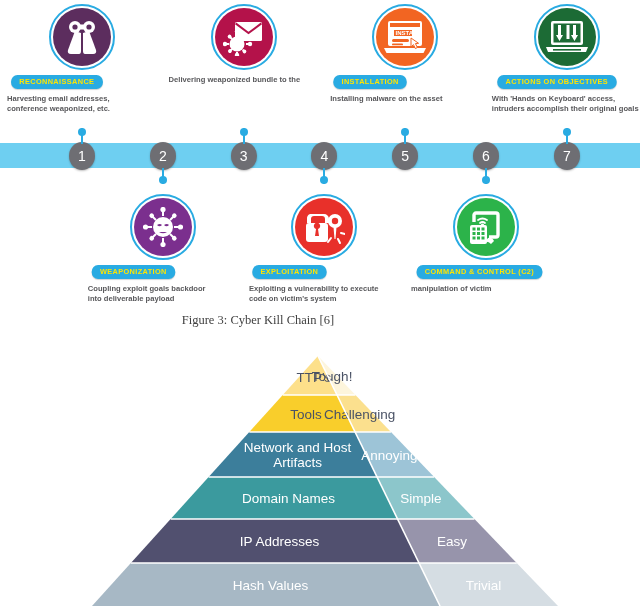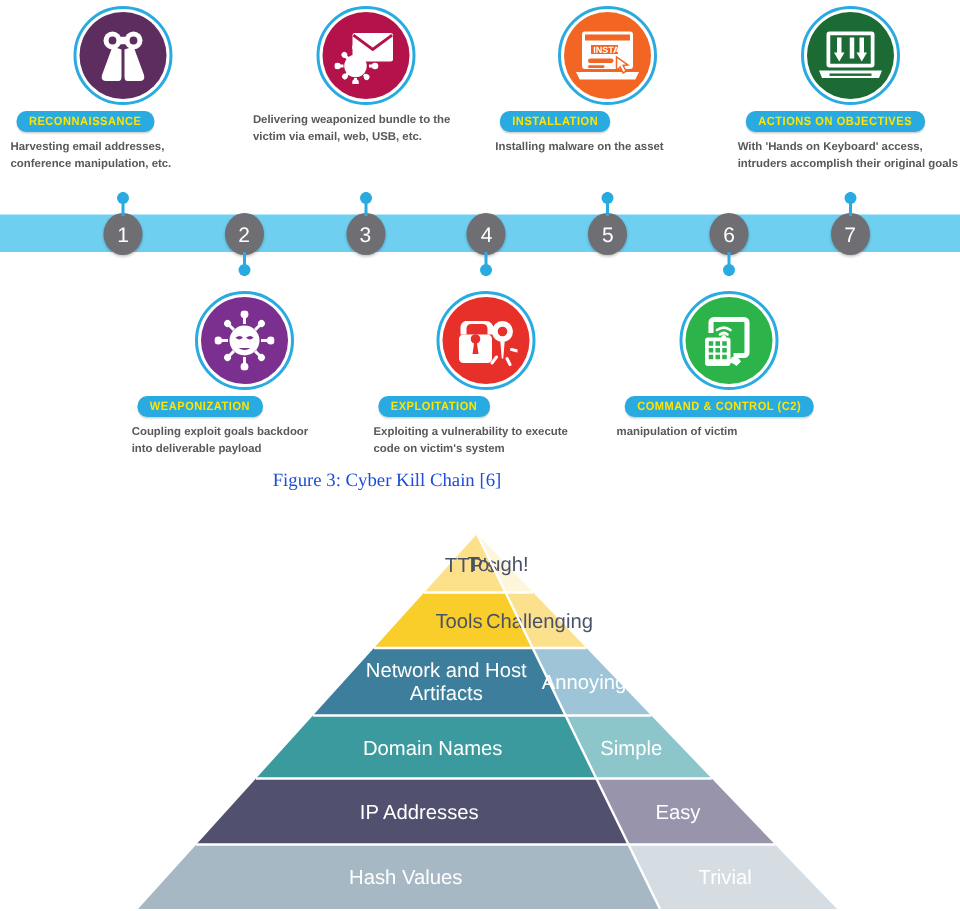--- a/index.html
+++ b/index.html
@@ -49,21 +49,21 @@
     font-stretch:condensed;
     transform:scaleX(.92);
   }
   .desc{
     margin-top:5px;font-size:7.6px;line-height:10.5px;color:#58585B;
     font-weight:600;
   }
 
   .caption{
     position:absolute;left:0;top:313px;width:516px;text-align:center;
-    font-family:"Liberation Serif",serif;font-size:12.5px;color:#1d4ed8;
+    font-family:"Liberation Serif",serif;font-size:12.5px;color:#404040;
   }
 
   
   #pyramid{position:absolute;left:0;top:352px;width:640px;height:255px;}
   #pyramid svg{display:block;}
   .ptext{font-family:"Liberation Sans",sans-serif;font-size:13.5px;}
 </style>
 </head>
 <body>
 
@@ -117,21 +117,21 @@
               <g fill="#5C2D5E">
                 <circle cx="13" cy="9" r="2.6"></circle>
                 <circle cx="27" cy="9" r="2.6"></circle>
               </g>
             </svg>
           </div>
         </div>
         <div><span class="badge">RECONNAISSANCE</span></div>
         <div class="desc">
           <div>Harvesting email addresses,</div>
-          <div>conference manipulation, etc.</div>
+          <div>conference weaponized, etc.</div>
         </div>
       </div>
       <div class="phase" style="left: 87.8px; top: 194px;">
         <div class="disc-wrap">
           <div class="disc-ring"></div>
           <div class="disc" style="background:#7B2F8E">
             <svg width="40" height="40" viewBox="0 0 40 40">
               <g fill="#fff">
                 <circle cx="20" cy="20" r="10"></circle>
                 <g>
@@ -197,21 +197,20 @@
                   <circle cx="3.5" cy="26" r="1.9"></circle>
                   <rect x="22" y="25" width="4" height="2"></rect>
                   <circle cx="24.5" cy="26" r="1.9"></circle>
                 </g>
               </g>
             </svg>
           </div>
         </div>
         <div class="desc">
           <div>Delivering weaponized bundle to the</div>
-          <div>victim via email, web, USB, etc.</div>
         </div>
       </div>
       <div class="phase" style="left: 249px; top: 194px;">
         <div class="disc-wrap">
           <div class="disc-ring"></div>
           <div class="disc" style="background:#E8302A">
             <svg width="42" height="38" viewBox="0 0 42 38">
               <g fill="#fff">
                 <path d="M7 6 h14 a5 5 0 0 1 5 5 v4 h-4 v-4 a3 3 0 0 0 -3 -3 h-8 a3 3 0 0 0 -3 3 v4 h-4 v-4 a5 5 0 0 1 3 -5 z"></path>
                 <rect x="3" y="15" width="22" height="19" rx="3"></rect>

